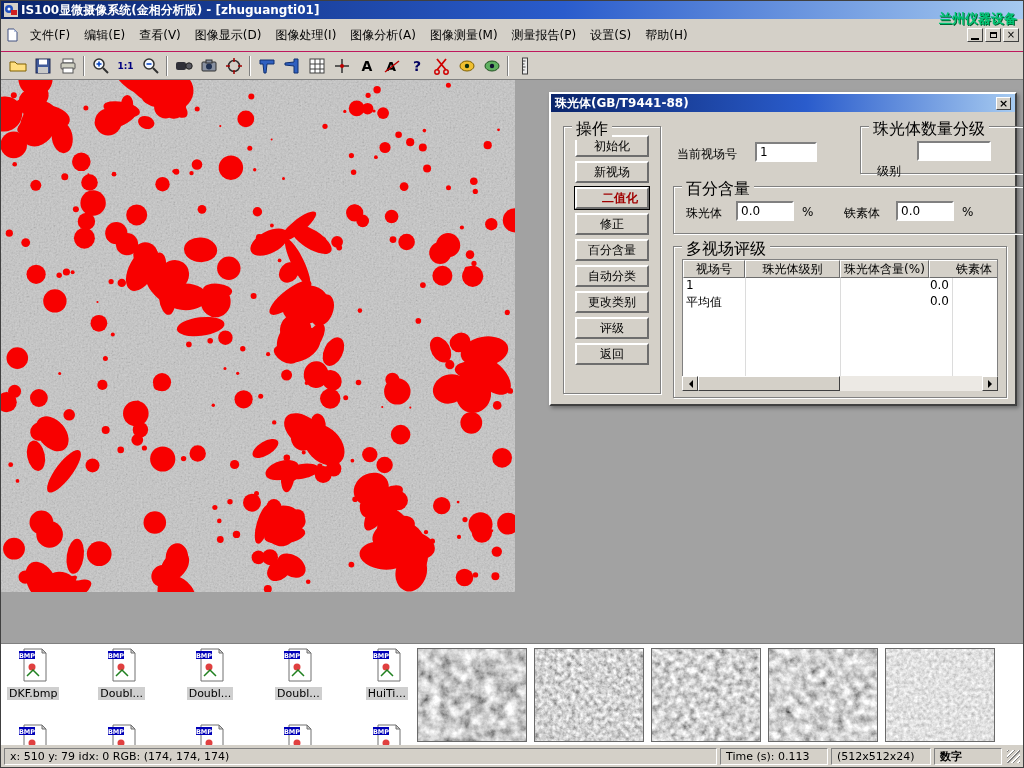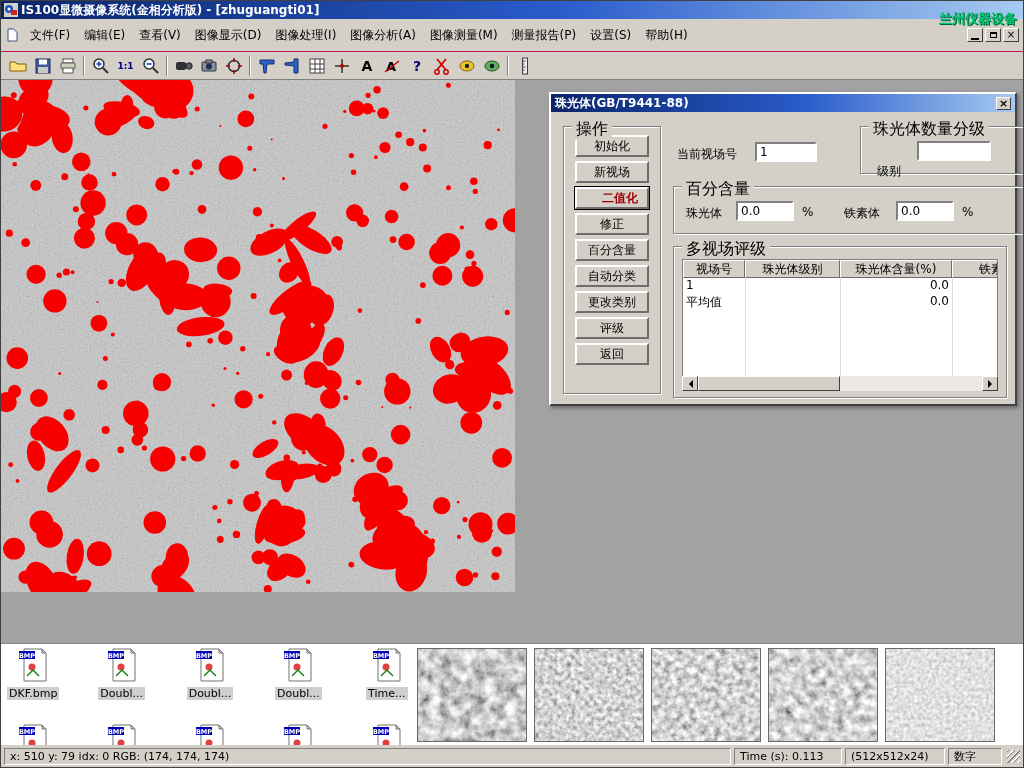--- a/index.html
+++ b/index.html
@@ -677,21 +677,21 @@
         <input class="field" style="left: 222px; top: 14px; width: 58px;" value="0.0">
         <span class="pct" style="left:288px;top:18px;">%</span>
       </div>
 
       <div class="grpbox" style="left:122px;top:152px;width:334px;height:152px;">
         <span class="legend">多视场评级</span>
         <div class="tbl">
           <div class="thead">
               <div class="th" style="width: 62px;">视场号</div>
               <div class="th" style="width: 95px;">珠光体级别</div>
-              <div class="th" style="width: 112px;">珠光体含量(%)</div>
+              <div class="th" style="width: 89px;">珠光体含量(%)</div>
               <div class="th" style="width: 90px;">铁素体</div>
             </div>
           <div class="tbody">
             <div class="colline" style="left:62px"></div>
             <div class="colline" style="left:157px"></div>
             <div class="colline" style="left:269px"></div>
           <div class="tr">
                 <div class="td" style="width: 62px;">1</div>
                 <div class="td" style="width: 95px;"></div>
                 <div class="td num" style="width: 112px;">0.0</div>
@@ -767,21 +767,21 @@
           </div>
           <div class="file-item">
             <span><svg width="30" height="34" viewBox="0 0 30 34">
                 <path d="M6 1 L24 1 L28 5 L28 33 L6 33 Z" fill="#fff" stroke="#707070"></path>
                 <path d="M24 1 L24 5 L28 5 Z" fill="#d0d0d0" stroke="#707070"></path>
                 <rect x="1" y="3" width="16" height="8" fill="#0000b8"></rect>
                 <text x="9" y="9.6" font-size="6.5" fill="#fff" text-anchor="middle" font-weight="bold">BMP</text>
                 <circle cx="14" cy="19" r="3.5" fill="#e04040"></circle>
                 <path d="M9 28 L15 22 L21 28" stroke="#208020" stroke-width="1.5" fill="none"></path>
               </svg></span>
-            <span class="file-label">Time...</span>
+            <span class="file-label">HuiTi...</span>
           </div>
         </div>
       <div class="file-row second">
           <div class="file-item">
             <span><svg width="30" height="34" viewBox="0 0 30 34">
                 <path d="M6 1 L24 1 L28 5 L28 33 L6 33 Z" fill="#fff" stroke="#707070"></path>
                 <path d="M24 1 L24 5 L28 5 Z" fill="#d0d0d0" stroke="#707070"></path>
                 <rect x="1" y="3" width="16" height="8" fill="#0000b8"></rect>
                 <text x="9" y="9.6" font-size="6.5" fill="#fff" text-anchor="middle" font-weight="bold">BMP</text>
                 <circle cx="14" cy="19" r="3.5" fill="#e04040"></circle>
@@ -846,16 +846,16 @@
       <span class="thumb"><svg width="108" height="92">
             <rect width="108" height="92" filter="url(#t5)"></rect>
           </svg></span>
     </div>
   </div>
 
   <div class="statusbar">
     <span class="spanel grow">x: 510 y: 79  idx: 0  RGB: (174, 174, 174)</span>
     <span class="spanel" style="width:108px;">Time (s): 0.113</span>
     <span class="spanel" style="width:100px;">(512x512x24)</span>
-    <span class="spanel" style="width:54px;">数字</span>
+    <span class="spanel" style="width:68px;font-weight:bold;">数字</span>
     <span class="grip"></span>
   </div>
 </div>
 
 </body></html>

